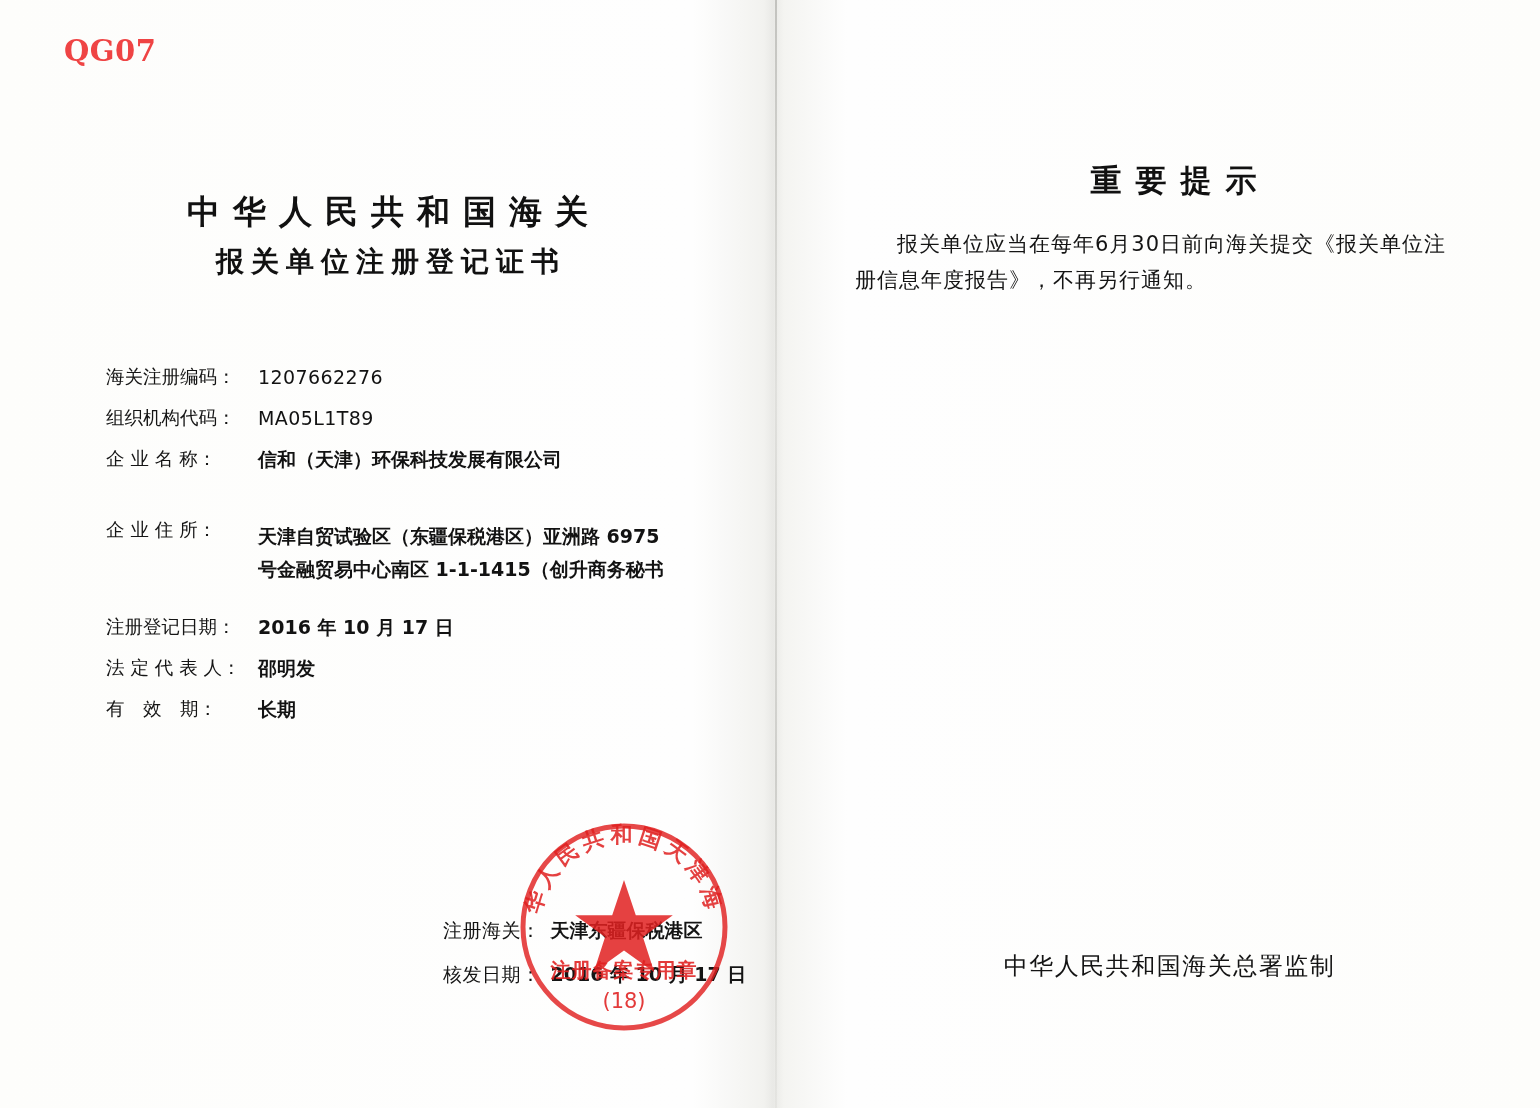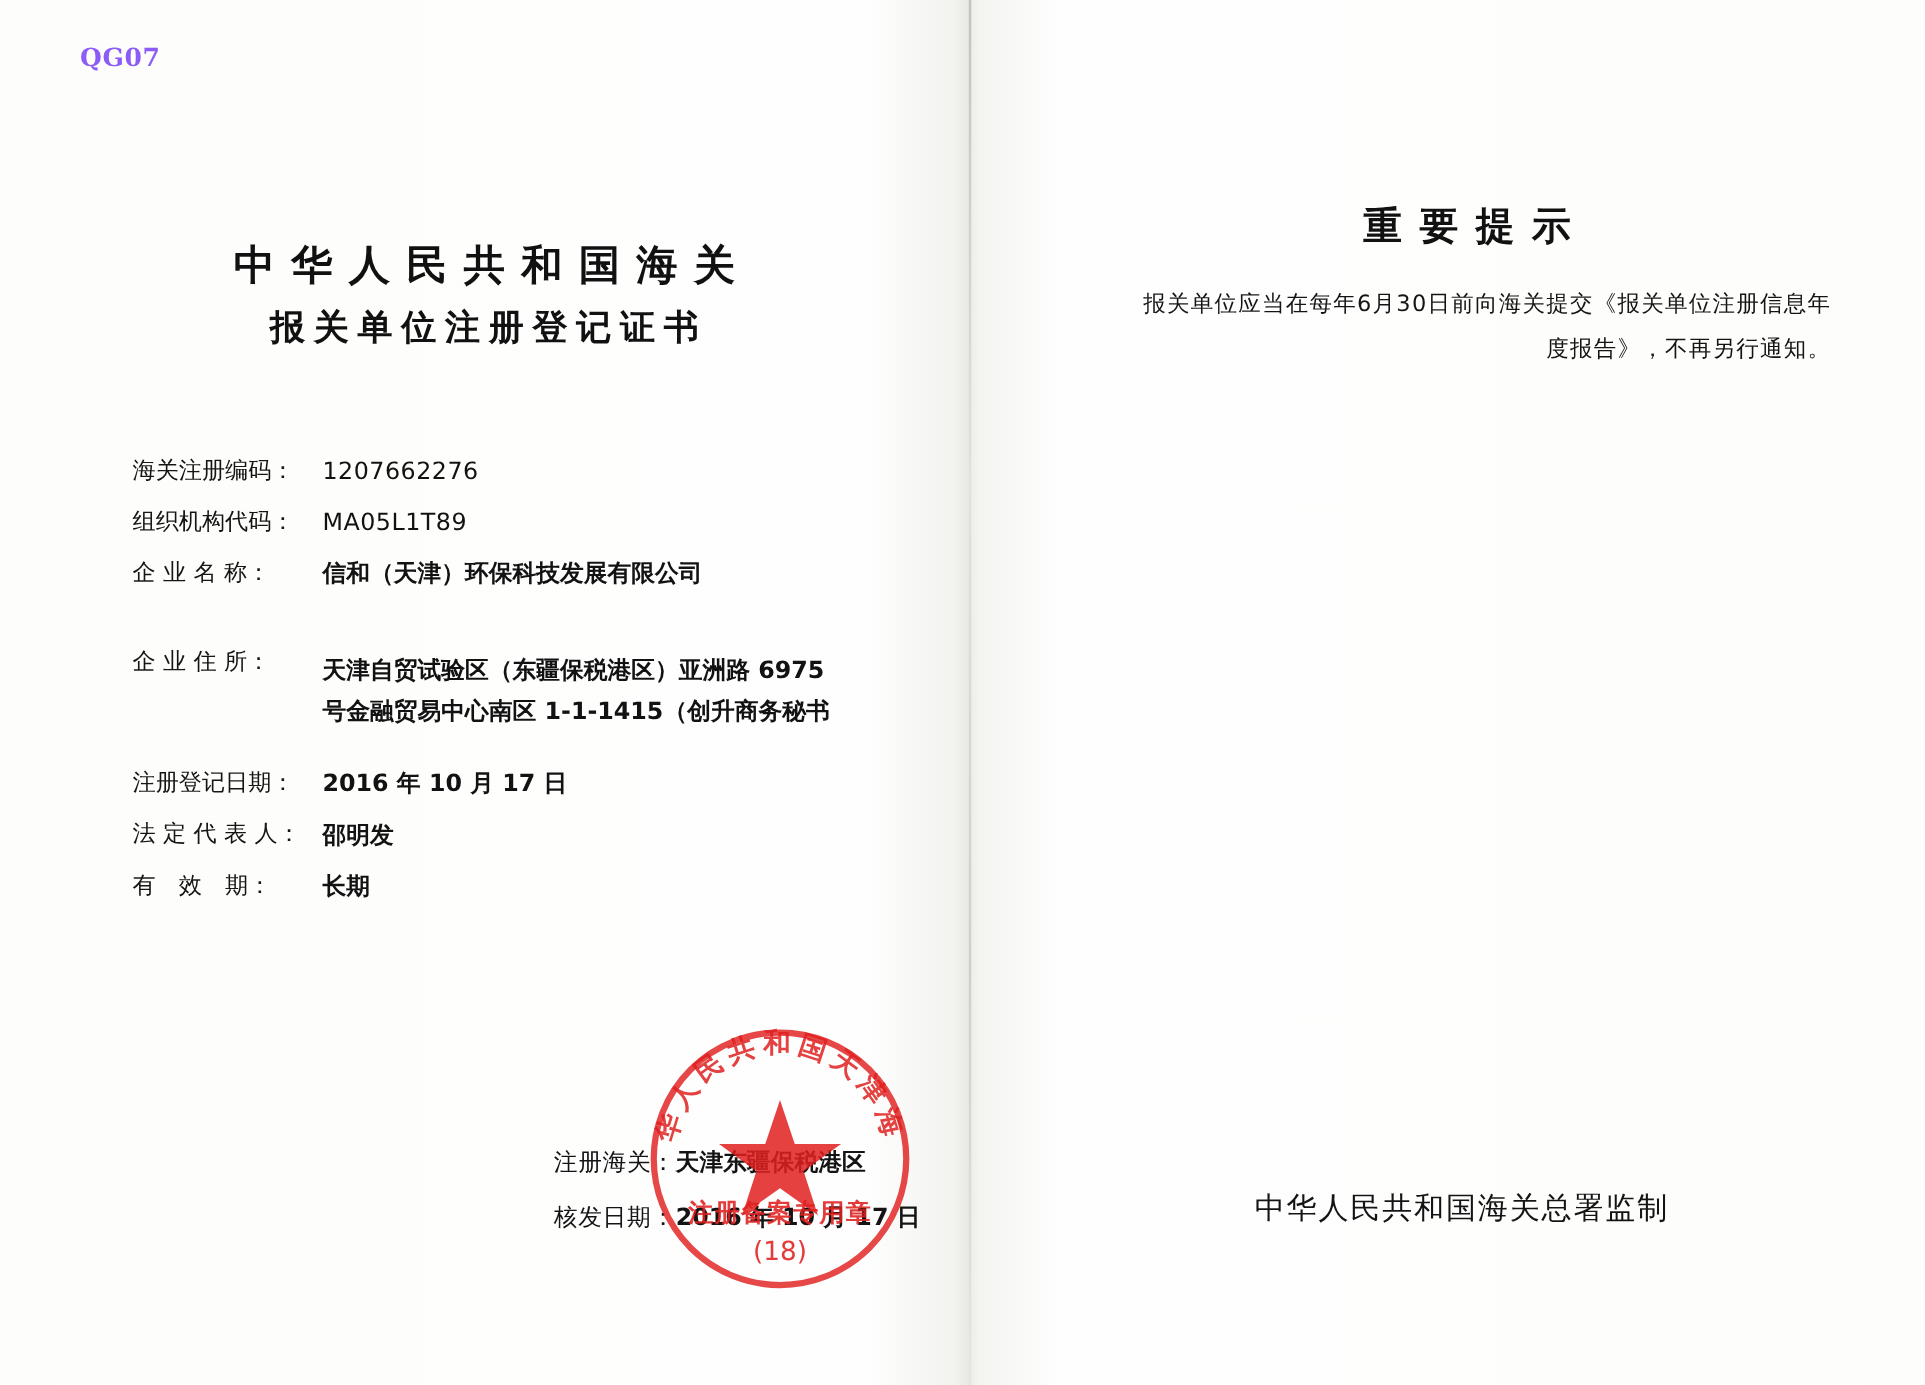--- a/index.html
+++ b/index.html
@@ -34,23 +34,23 @@
     height: 1108px;
     background: linear-gradient(180deg, rgba(160,160,155,.55), rgba(190,190,185,.25) 35%, rgba(170,170,165,.45) 70%, rgba(200,200,195,.2));
   }
 
   .code-tag {
     position: absolute;
     left: 64px;
     top: 34px;
     font-family: "DejaVu Serif", "Liberation Serif", serif;
     font-weight: bold;
-    font-size: 20px;
+    font-size: 29px;
     letter-spacing: 0.5px;
-    color: #8b5cf6;
+    color: #ef4444;
   }
 
   
   .left-page {
     position: absolute;
     left: 0;
     top: 0;
     width: 775px;
     height: 1108px;
   }
@@ -130,21 +130,21 @@
     top: 908px;
     width: 340px;
   }
   .issuer-row {
     font-size: 19px;
     line-height: 44px;
     white-space: nowrap;
     color: #141414;
   }
   .issuer-row .lbl { letter-spacing: 0.5px; }
-  .issuer-row .val { font-weight: 600; margin-left: 0; text-align: center; }
+  .issuer-row .val { font-weight: 600; margin-left: 10px; text-align: center; }
 
   
   .seal {
     position: absolute;
     left: 515px;
     top: 818px;
     width: 218px;
     height: 218px;
     pointer-events: none;
   }
@@ -168,24 +168,23 @@
     font-weight: bold;
     letter-spacing: 14px;
     text-indent: 14px;
     color: #111;
   }
   .notice-body {
     position: absolute;
     left: 80px;
     top: 226px;
     width: 610px;
-    font-size: 18px;
+    font-size: 21px;
     line-height: 36px;
     color: #141414;
-    text-align: right;
   }
   .notice-body p {
     margin: 0;
     text-indent: 42px;
     letter-spacing: 1px;
   }
   .supervisor {
     position: absolute;
     left: 0;
     top: 950px;

